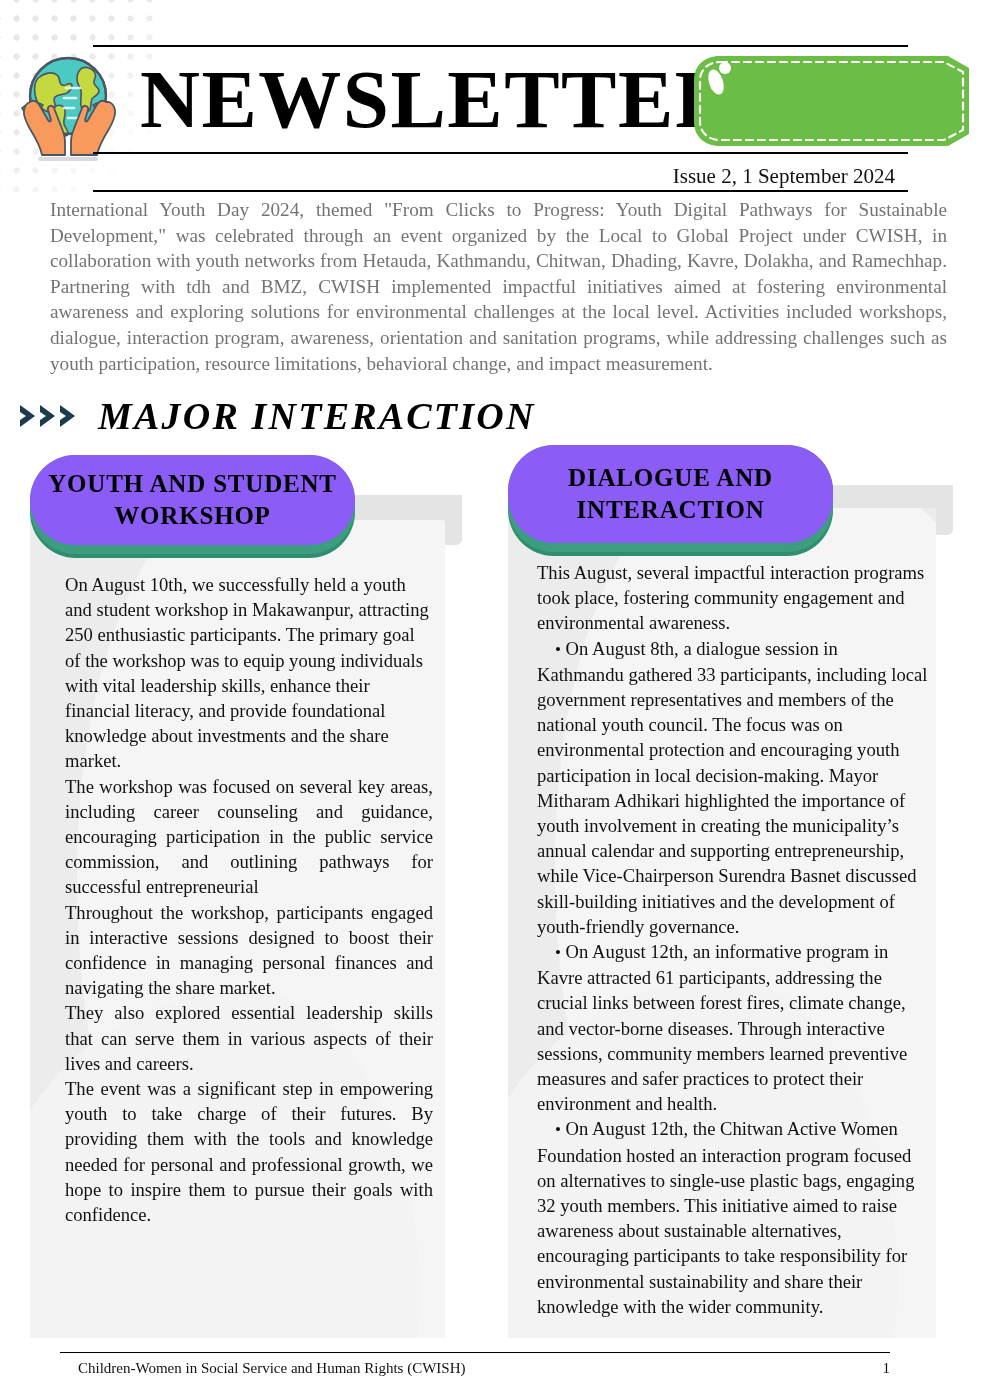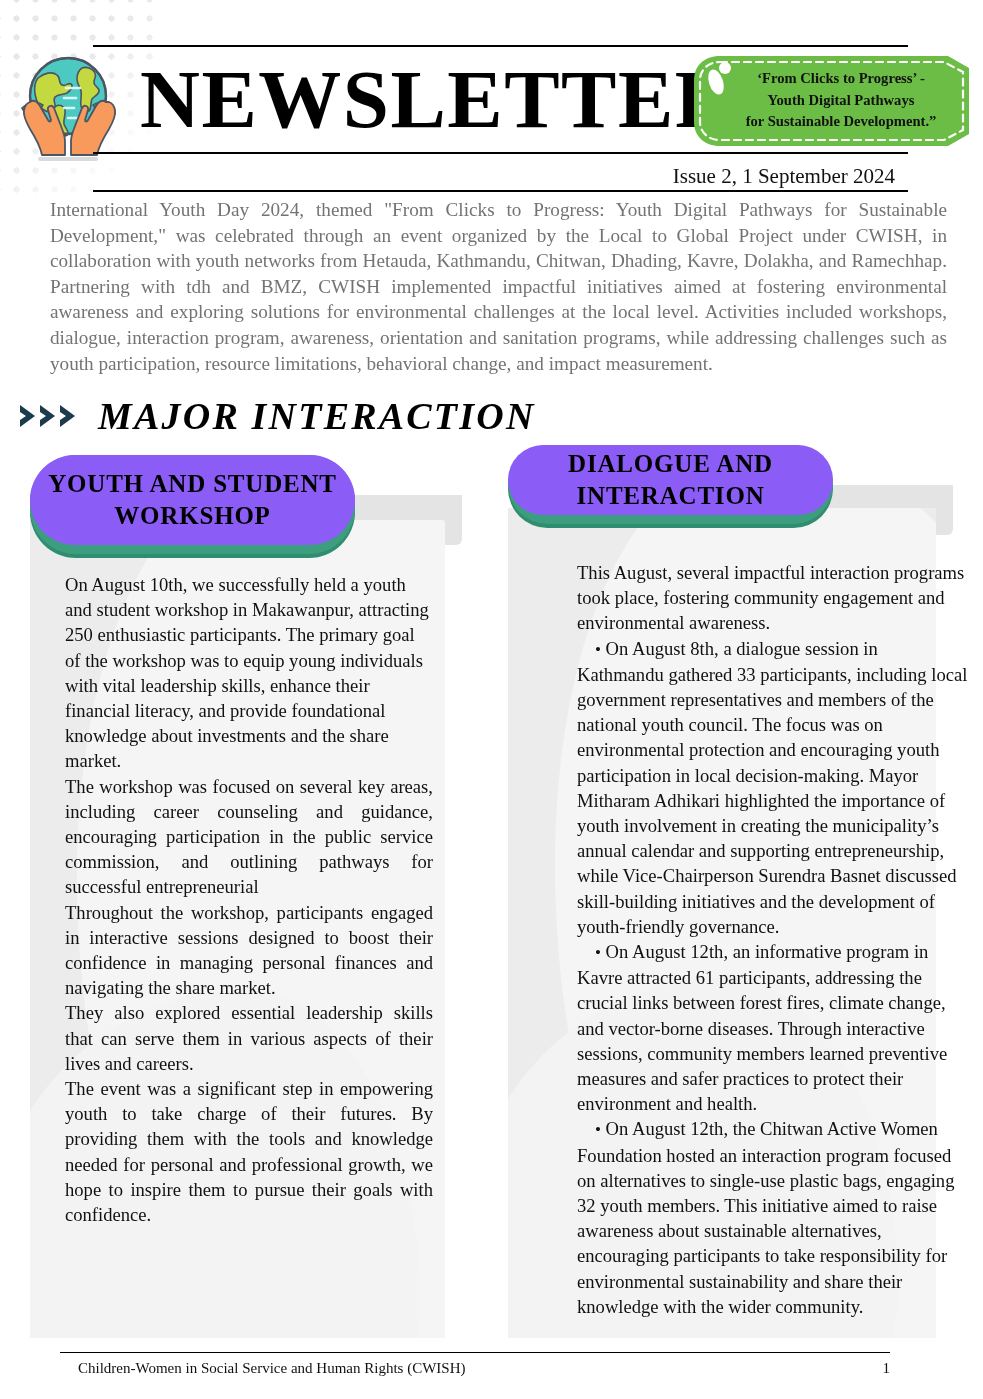--- a/index.html
+++ b/index.html
@@ -120,29 +120,29 @@
     font-family:"Liberation Serif","DejaVu Serif",serif;
     font-weight:700;
     font-size:25px;
     letter-spacing:.8px;
     line-height:32px;
     color:#000;
     padding:0 16px;
     white-space:pre-line;
   }
   #pill-left{left:30px;top:455px;width:325px;height:99px;}
-  #pill-right{left:508px;top:445px;width:325px;height:79px;}
+  #pill-right{left:508px;top:445px;width:325px;height:107px;}
 
   
   .col-text{
     position:absolute;z-index:5;
     font-size:18.6px;line-height:25.2px;color:#111;
   }
   #text-left{left:65px;top:572px;width:368px;}
-  #text-right{left:537px;top:560px;width:392px;margin-left:40px;}
+  #text-right{left:537px;top:560px;width:392px;}
 
   .col-text p{margin:0;}
   .col-text p.just{text-align:justify;font-family:Liberation Serif, serif;}
   .col-text p.left{text-align:left;}
   .bullet{padding-left:0;text-indent:18px;}
   .bullet .dot{font-size:17px;}
 
   
   .footer-rule{position:absolute;left:60px;top:1352px;width:830px;height:0;border-top:1.8px solid #000;z-index:3;}
   .footer{
@@ -189,25 +189,20 @@
 
   <div class="title">NEWSLETTER</div>
 
   <div class="tag">
     <svg viewBox="0 0 283 98" width="283" height="98">
       <path d="M30 4 H258 L279 16 V82 L258 94 H30 C14 94 4 84 4 70 V28 C4 14 14 4 30 4 Z" fill="#6cbd45"></path>
       <path d="M30 10 H254 L273 20 V78 L254 88 H30 C18 88 10 80 10 70 V28 C10 18 18 10 30 10 Z" fill="none" stroke="#ffffff" stroke-width="2.2" stroke-dasharray="7 5" stroke-linecap="round"></path>
       <ellipse cx="26" cy="30" rx="7" ry="13" transform="rotate(-18 26 30)" fill="#ffffff"></ellipse>
       <circle cx="35" cy="16" r="6" fill="#ffffff"></circle>
     </svg>
-    <div class="tag-text">
-      <div>‘From Clicks to Progress’ -</div>
-      <div>Youth Digital Pathways</div>
-      <div>for Sustainable Development.”</div>
-    </div>
   </div>
 
   <div class="rule-mid"></div>
   <div class="issue">Issue 2, 1 September 2024</div>
   <div class="rule-bot"></div>
 </div>
 
 <div class="intro">International Youth Day 2024, themed "From Clicks to Progress: Youth Digital Pathways for Sustainable Development," was celebrated through an event organized by the Local to Global Project under CWISH, in collaboration with youth networks from Hetauda, Kathmandu, Chitwan, Dhading, Kavre, Dolakha, and Ramechhap. Partnering with tdh and BMZ, CWISH implemented impactful initiatives aimed at fostering environmental awareness and exploring solutions for environmental challenges at the local level. Activities included workshops, dialogue, interaction program, awareness, orientation and sanitation programs, while addressing challenges such as youth participation, resource limitations, behavioral change, and impact measurement.</div>
 
 <div class="major">

